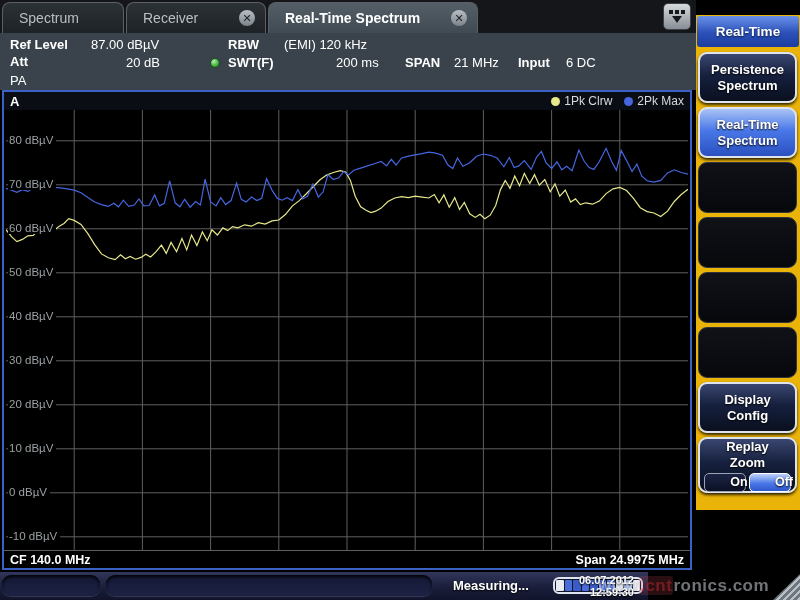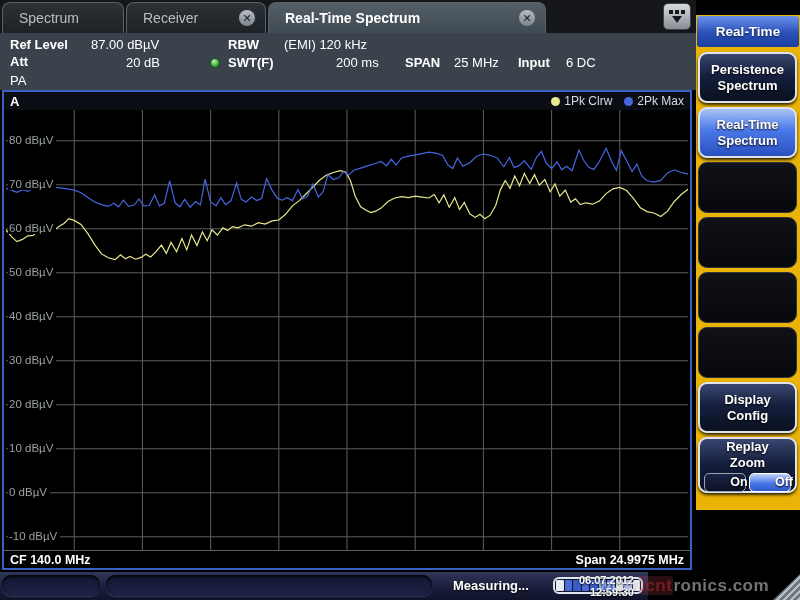--- a/index.html
+++ b/index.html
@@ -32,21 +32,21 @@
   .settings .pa{position:absolute;color:#ffffff;font-weight:400;}
   .led{position:absolute;width:10px;height:10px;border-radius:50%;
       background:radial-gradient(circle at 35% 30%,#b8f0b0,#3fae3f 60%,#1d7a1d);border:1px solid #145414;}
 
   
   .chartframe{position:absolute;left:2px;top:90px;width:690px;height:480px;
       border:2px solid #3a62c4;background:#000;}
   .charttitle{position:absolute;left:0;top:0;right:0;height:18px;background:#0a0e14;
       display:flex;align-items:center;padding:0 6px;}
   .charttitle .wname{color:#fff;font-weight:700;font-size:13px;}
-  .legend{margin-left:auto;display:flex;align-items:flex-start;gap:12px;text-decoration:underline;}
+  .legend{margin-left:auto;display:flex;align-items:flex-start;gap:12px;}
   .legitem{display:flex;align-items:center;gap:4px;color:#d6dade;font-size:12px;}
   .legdot{width:9px;height:9px;border-radius:50%;}
   .plot{position:absolute;left:2px;right:2px;top:18px;height:440px;background:#000;}
   .plot svg{position:absolute;left:0;top:0;width:100%;height:100%;}
   .ytick{position:absolute;left:2px;color:#9aa0a4;font-size:11.5px;background:#000;
       padding:0 3px 0 1px;white-space:nowrap;}
   .cfbar{position:absolute;left:0;right:0;bottom:0;height:18px;background:#000;
       border-top:1px solid #5f5f5f;color:#fff;font-size:12.5px;font-weight:700;
       display:flex;align-items:center;padding:0 6px;}
   .cfbar .spanlbl{margin-left:auto;}
@@ -98,21 +98,21 @@
 <div class="screen">
 
   <div class="tabbar">
     <div class="tab" style="left:2px;width:122px;">
       <span>Spectrum</span>
     </div>
     <div class="tab" style="left:126px;width:140px;">
       <span>Receiver</span>
       <span class="close">✕</span>
     </div>
-    <div class="tab active" style="left:268px;width:278px;">
+    <div class="tab active" style="left:268px;width:210px;">
       <span>Real-Time Spectrum</span>
       <span class="close">✕</span>
     </div>
     <div class="winlist">
       <div class="sqrow">
           <div class="sq"></div>
           <div class="sq"></div>
           <div class="sq"></div>
         </div>
       <div class="tri"></div>
@@ -124,21 +124,21 @@
     <span class="val" style="left:91px;top:4px;">87.00 dBµV</span>
     <span class="lbl" style="left:228px;top:4px;">RBW</span>
     <span class="val" style="left:284px;top:4px;text-align:center;">(EMI) 120 kHz</span>
 
     <span class="lbl" style="left:10px;top:21px;">Att</span>
     <span class="val" style="left:126px;top:22px;">20 dB</span>
     <span class="led" style="left:210px;top:25px;"></span>
     <span class="lbl" style="left:228px;top:22px;">SWT(F)</span>
     <span class="val" style="left:336px;top:22px;">200 ms</span>
     <span class="lbl" style="left:405px;top:22px;">SPAN</span>
-    <span class="val" style="left:454px;top:22px;">25 MHz</span>
+    <span class="val" style="left:454px;top:22px;">21 MHz</span>
     <span class="lbl" style="left:518px;top:22px;">Input</span>
     <span class="val" style="left:566px;top:22px;">6 DC</span>
 
     <span class="pa" style="left:10px;top:40px;">PA</span>
   </div>
 
   <div class="chartframe">
     <div class="charttitle">
       <span class="wname">A</span>
       <div class="legend">

